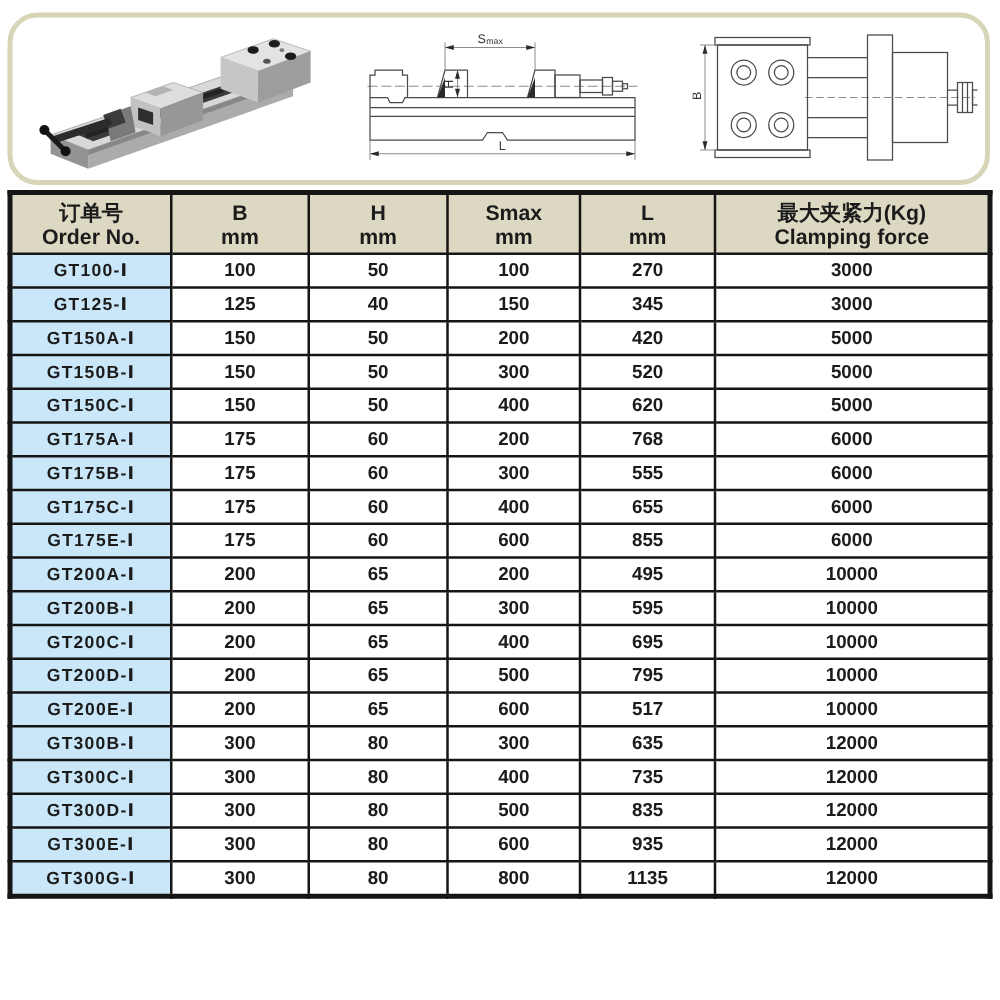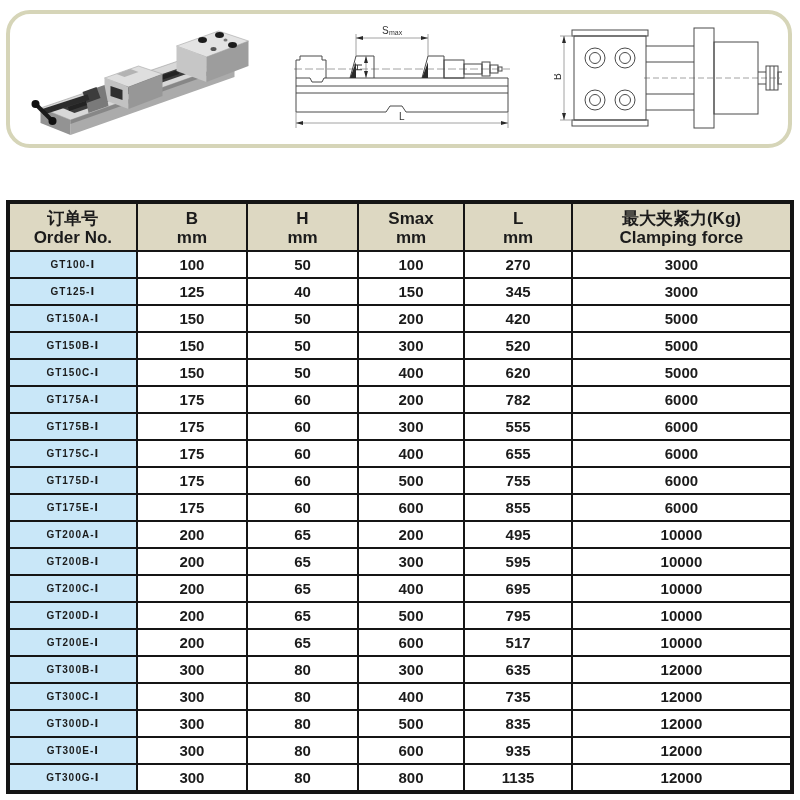--- a/index.html
+++ b/index.html
@@ -25,26 +25,26 @@
 
   svg{display:block;}
   .dline{stroke:var(--drawing_line);stroke-width:1;fill:none;}
   .dthin{stroke:#8a8a8a;stroke-width:0.8;fill:none;}
   .dfill{fill:#2a2a2a;stroke:none;}
   .dtext{fill:#333;font-family:"Liberation Sans","DejaVu Sans",sans-serif;}
 
   
   table.spec{position:absolute;left:6px;top:152px;width:788px;
              border-collapse:collapse;border:4px solid var(--grid);
-             table-layout:fixed;margin-top:48px;}
+             table-layout:fixed;}
   .spec th,.spec td{border:2px solid var(--grid);text-align:center;vertical-align:middle;
                     padding:0;color:var(--text);}
   .spec th{background:var(--header_bg);height:46px;font-weight:bold;}
   .spec td{background:#ffffff;height:25px;font-size:15px;font-weight:bold;}
-  .spec td.order-col{background:var(--order_col_bg);font-size:10px;letter-spacing:1px;}
+  .spec td.order-col{background:var(--order_col_bg);font-size:14px;letter-spacing:1px;}
   .h-line1{font-size:17px;line-height:20px;}
   .h-line2{font-size:17px;line-height:17px;font-weight:bold;}
 </style>
 </head>
 <body>
 
 <div class="page">
 
   <div class="top-frame">
 
@@ -247,48 +247,40 @@
           <td>50</td>
           <td>400</td>
           <td>620</td>
           <td>5000</td>
         </tr>
         <tr>
           <td class="order-col">GT175A-Ⅰ</td>
           <td>175</td>
           <td>60</td>
           <td>200</td>
-          <td>782</td>
+          <td>768</td>
           <td>6000</td>
         </tr>
         <tr>
           <td class="order-col">GT175B-Ⅰ</td>
           <td>175</td>
           <td>60</td>
           <td>300</td>
           <td>555</td>
           <td>6000</td>
         </tr>
         <tr>
           <td class="order-col">GT175C-Ⅰ</td>
           <td>175</td>
           <td>60</td>
           <td>400</td>
           <td>655</td>
           <td>6000</td>
         </tr>
         <tr>
-          <td class="order-col">GT175D-Ⅰ</td>
-          <td>175</td>
-          <td>60</td>
-          <td>500</td>
-          <td>755</td>
-          <td>6000</td>
-        </tr>
-        <tr>
           <td class="order-col">GT175E-Ⅰ</td>
           <td>175</td>
           <td>60</td>
           <td>600</td>
           <td>855</td>
           <td>6000</td>
         </tr>
         <tr>
           <td class="order-col">GT200A-Ⅰ</td>
           <td>200</td>

